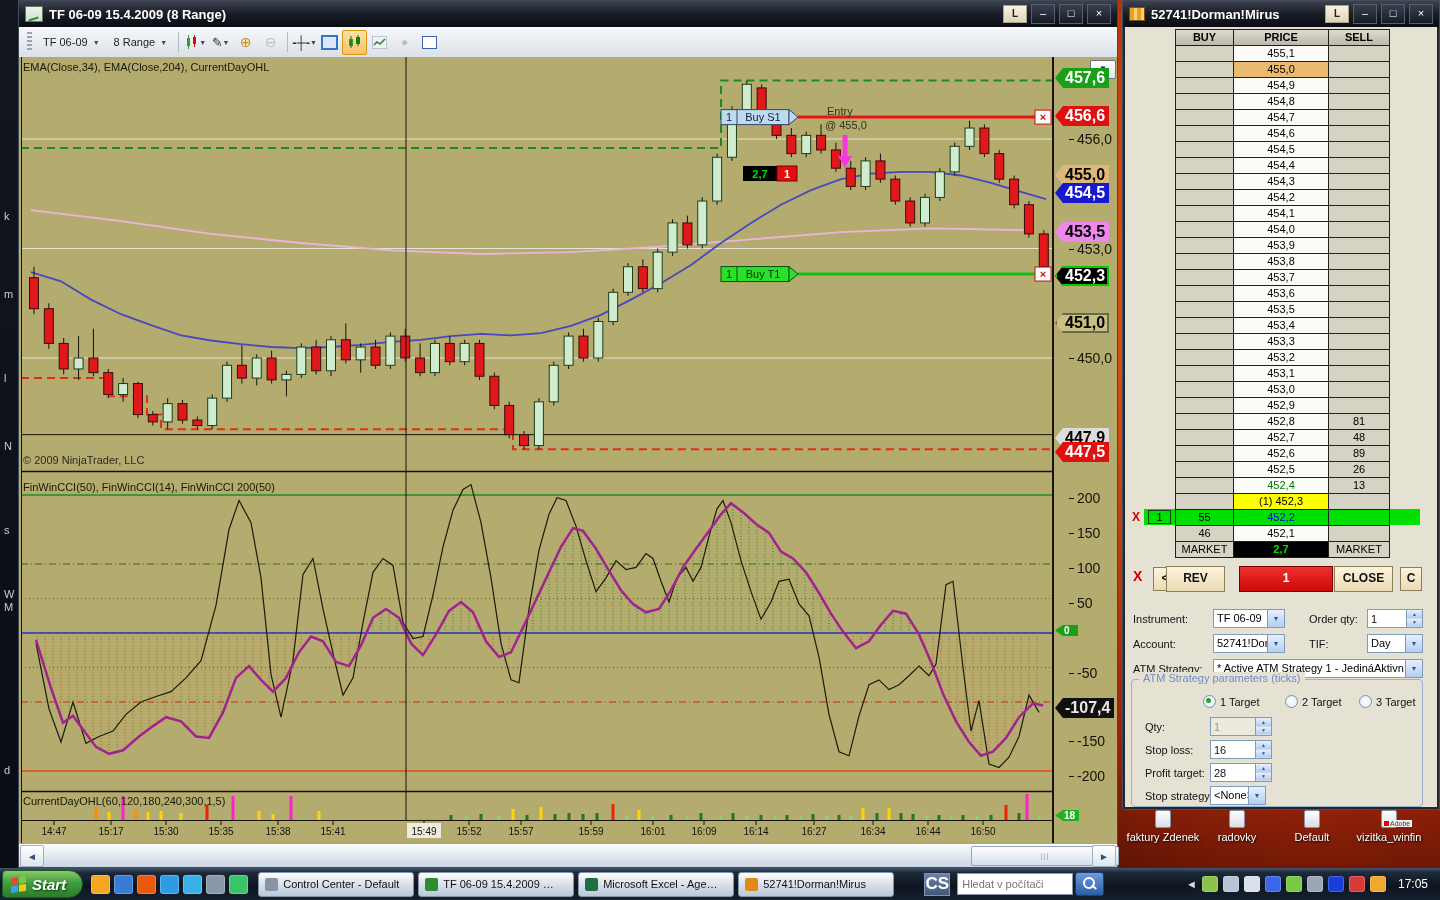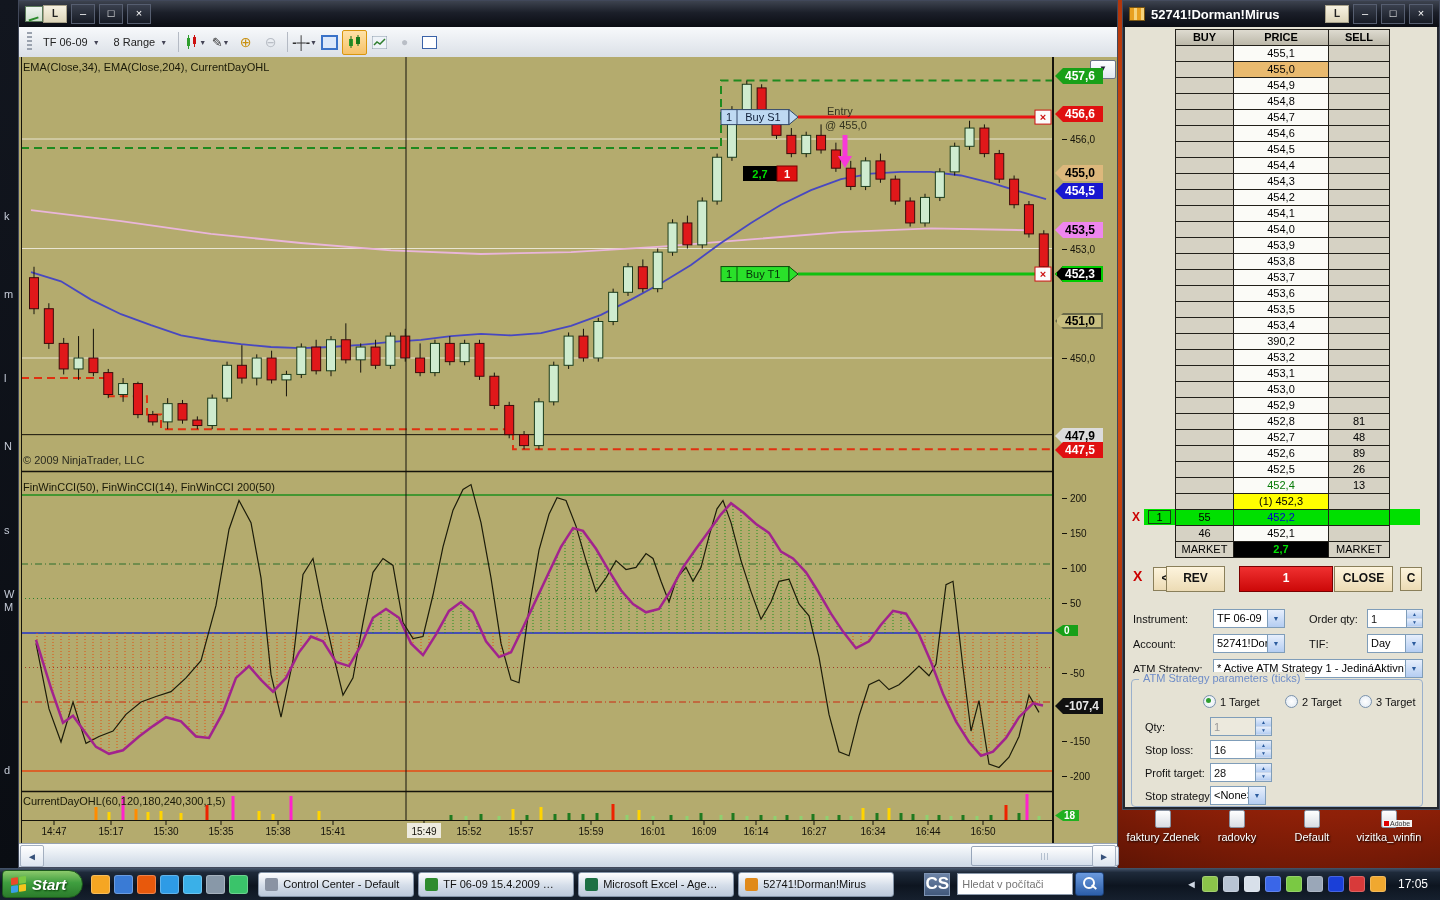--- a/index.html
+++ b/index.html
@@ -33,23 +33,23 @@
   .pencil{color:#333;font-size:13px}
   .cross{color:#333;font-weight:bold}
   .region-ico{width:13px;height:11px;border:2px solid #3a72c8;background:#dce8fa}
   .circle-ico{color:#b9bec6;font-size:12px}
   .grid-ico{width:13px;height:11px;border:1px solid #3a62a8;background:
      linear-gradient(#fff,#fff) , repeating-linear-gradient(90deg,#9ab4dc 0 3px,#fff 3px 6px)}
   .cw-body{position:absolute;top:56px;left:0;right:0;bottom:23px;background:#b4ab6e;overflow:hidden}
   .panel-label{position:absolute;font-size:11px;color:#191907;z-index:3;white-space:nowrap}
   #chart-svg{position:absolute;left:2px;top:0}
   .price-axis{position:absolute;left:1034px;top:0;width:64px;height:789px;border-left:1px solid #15130b;background:#b4ab6e}
-  .axis-tick{position:absolute;left:8px;display:flex;align-items:center;color:#15130b;font-size:10px;height:12px}
+  .axis-tick{position:absolute;left:15px;display:flex;align-items:center;color:#15130b;font-size:14px;height:12px}
   .axis-tick:before{content:"";width:5px;height:1px;background:#15130b;margin-right:3px}
-  .axis-tag{position:absolute;left:1px;min-width:34px;padding:1px 4px 1px 10px;font-size:12px;font-weight:bold;clip-path:polygon(0 50%,8px 0,100% 0,100% 100%,8px 100%)}
+  .axis-tag{position:absolute;left:1px;min-width:34px;padding:1px 4px 1px 10px;font-size:16px;font-weight:bold;clip-path:polygon(0 50%,8px 0,100% 0,100% 100%,8px 100%)}
   .axis-tag.small{min-width:10px;font-size:10px;padding:0 4px 0 9px}
   .axis-dd{position:absolute;right:2px;top:3px;width:24px;height:17px;background:linear-gradient(#ffffff,#dfe6f0);border:1px solid #6a7486;border-radius:2px;color:#223;font-size:8px;text-align:center;line-height:16px}
   .cw-hscroll{position:absolute;left:0;right:0;bottom:0;height:23px;background:linear-gradient(#fbfdfe,#cbd6e4);border-top:1px solid #98a3b3;z-index:4}
   .sb-btn{position:absolute;top:1px;width:22px;height:20px;display:flex;align-items:center;justify-content:center;color:#35507a;font-size:10px;background:linear-gradient(#ffffff,#dde5ef);border:1px solid #a3afc0;border-radius:2px}
   .sb-left{left:1px}.sb-right{right:1px}
   .sb-thumb{position:absolute;left:952px;width:146px;height:18px;top:2px;background:linear-gradient(#fefefe,#d6dfeb);border:1px solid #97a5ba;border-radius:2px;color:#9aa8bc;font-size:8px;text-align:center;line-height:17px;letter-spacing:1px}
   
   .dom-window{position:absolute;left:1122px;top:0;width:318px;height:810px;background:#23272f;border:1px solid #454c5e;box-sizing:border-box;z-index:6}
   .dw-icon{width:14px;height:12px;background:repeating-linear-gradient(90deg,#e8a020 0 4px,#f6d27a 4px 7px);border:1px solid #7a5510}
   .dw-body{position:absolute;top:26px;left:2px;right:2px;bottom:2px;background:#e5e2d4;font-size:11px}
@@ -140,20 +140,21 @@
     </div>
   </div>
 <div class="adobe-tag">
     <i></i>
     <span>Adobe</span>
   </div>
 
 <div class="chart-window">
   <div class="titlebar">
     <span class="cw-icon"></span>
+    <span class="t-label">TF 06-09  15.4.2009 (8 Range)</span>
     <span class="tb-winbtns">
       <span class="btn-light">L</span>
       <span class="btn-dark">–</span>
       <span class="btn-dark">□</span>
       <span class="btn-dark">×</span>
     </span>
   </div>
   <div class="toolbar">
     <span class="grip"></span>
     <span class="tb-combo">
@@ -753,21 +754,21 @@
           <span class="dcell c-price">453,5</span>
           <span class="dcell c-sell"></span>
         </div>
         <div class="drow">
           <span class="dcell c-buy"></span>
           <span class="dcell c-price">453,4</span>
           <span class="dcell c-sell"></span>
         </div>
         <div class="drow">
           <span class="dcell c-buy"></span>
-          <span class="dcell c-price">390,2</span>
+          <span class="dcell c-price">453,3</span>
           <span class="dcell c-sell"></span>
         </div>
         <div class="drow">
           <span class="dcell c-buy"></span>
           <span class="dcell c-price">453,2</span>
           <span class="dcell c-sell"></span>
         </div>
         <div class="drow">
           <span class="dcell c-buy"></span>
           <span class="dcell c-price">453,1</span>

